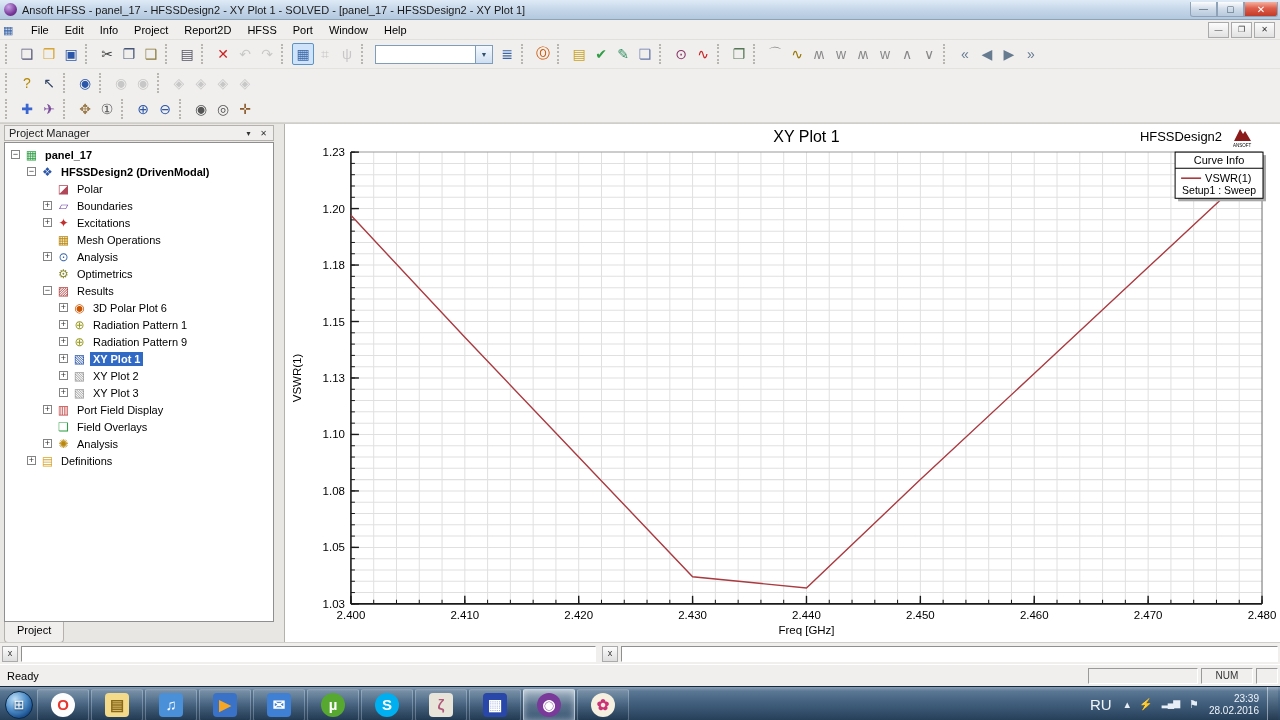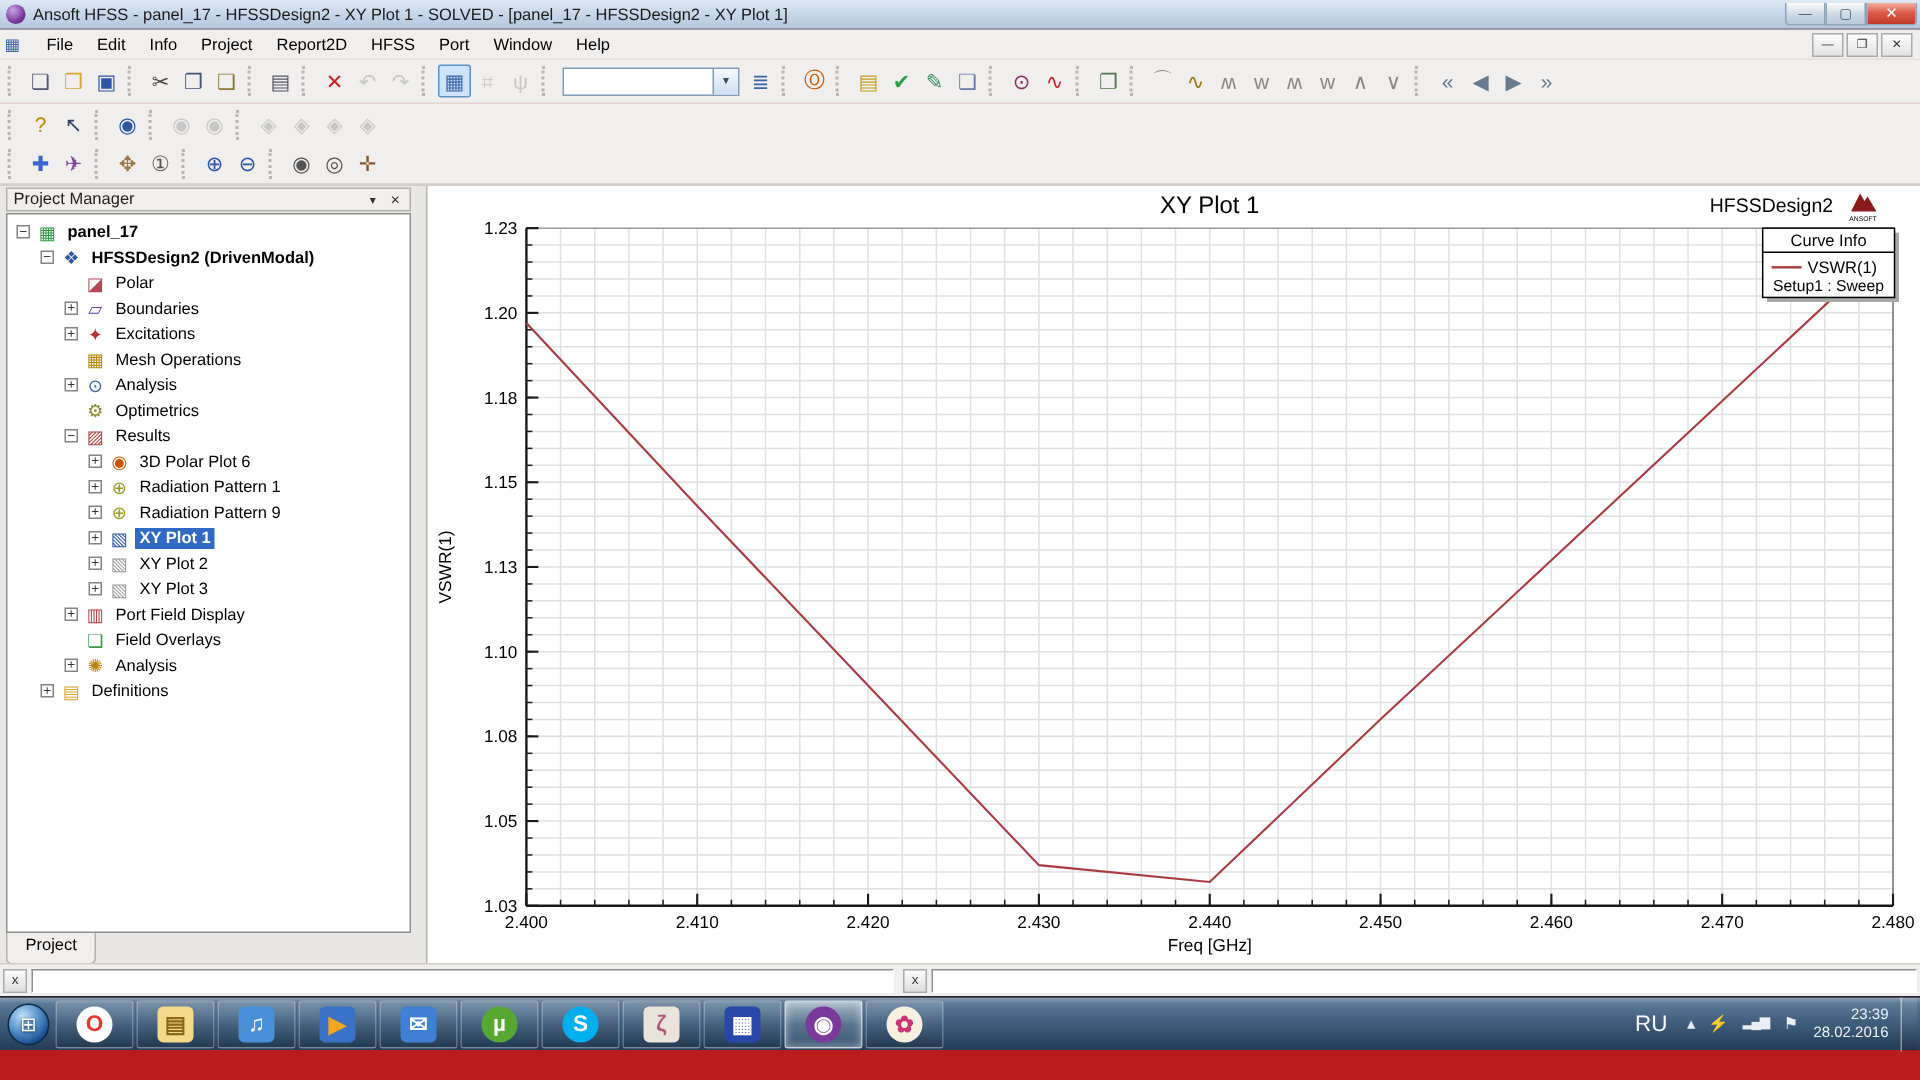--- a/index.html
+++ b/index.html
@@ -526,20 +526,28 @@
     <div class="dock left">
       <span class="dock-x">x</span>
       <span class="dock-strip"></span>
     </div>
     <div class="dock right">
       <span class="dock-x">x</span>
       <span class="dock-strip" style="margin-right:0"></span>
     </div>
   </div>
 
+  <div class="statusbar">
+    <span class="sb-msg">Ready</span>
+    <span id="sb-cells" style="display:flex">
+        <span class="sb-cell" style="width: 110px;"></span>
+        <span class="sb-cell" style="width: 52px;">NUM</span>
+        <span class="sb-cell" style="width: 22px;"></span>
+      </span>
+  </div>
 
   <div class="taskbar">
     <span class="start-orb">
       <span class="orb">⊞</span>
     </span>
     <span id="tb-apps" style="display:flex">
         <span class="tb-app">
           <span class="tb-ic" style="background: rgb(253, 253, 253); color: rgb(232, 54, 45); border-radius: 50%;">O</span>
         </span>
         <span class="tb-app">

